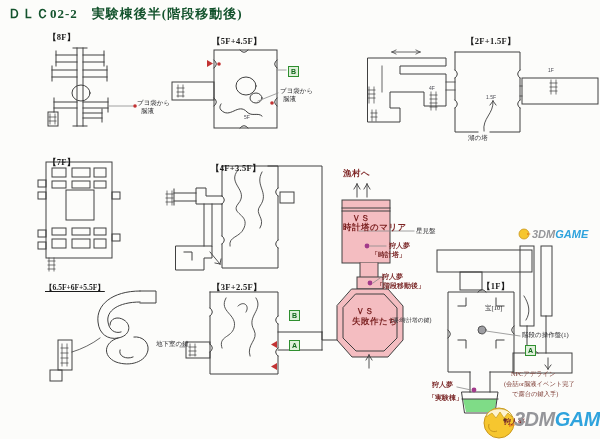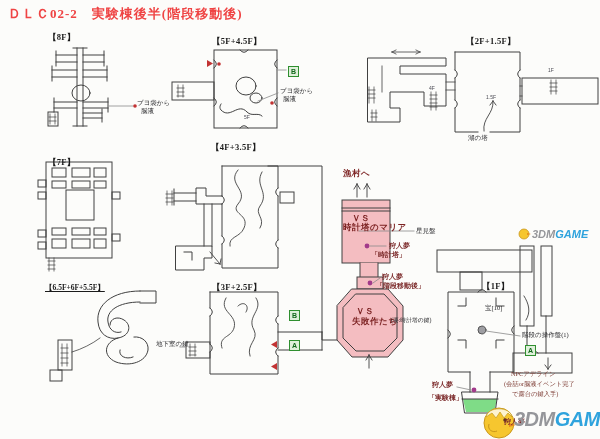--- a/index.html
+++ b/index.html
@@ -1,20 +1,20 @@
 <!DOCTYPE html>
 <html><head>
 <meta charset="utf-8">
 <style>
   html,body{margin:0;padding:0;background:#e8e8e8;}
   #canvas{position:relative;width:600px;height:439px;background:#fcfcfa;overflow:hidden;
           font-family:"Liberation Serif","DejaVu Serif",serif;}
   #lineart{position:absolute;left:0;top:0;z-index:1;}
   .txt{position:absolute;z-index:3;white-space:nowrap;}
-  .t-title{font:bold 13px "Liberation Serif","DejaVu Serif",serif;color:#ef4444;letter-spacing:1px;}
+  .t-title{font:bold 13px "Liberation Serif","DejaVu Serif",serif;color:#14532d;letter-spacing:1px;}
   .lbl{font:bold 8.5px "Liberation Serif","DejaVu Serif",serif;color:#1b1b1b;letter-spacing:0.3px;}
   .lbl-sm{font:bold 7.5px "Liberation Serif","DejaVu Serif",serif;color:#1b1b1b;text-decoration:underline;}
   .tiny{font:6.5px/1.15 "Liberation Serif","DejaVu Serif",serif;color:#27272a;}
   .tick{font:5px "Liberation Sans","DejaVu Sans",sans-serif;color:#4c4c55;}
   .route{font:bold 7px/1.2 "Liberation Serif","DejaVu Serif",serif;color:#7c2b2b;}
   .route-lg{font:bold 8.5px/1.2 "Liberation Serif","DejaVu Serif",serif;color:#7c2222;letter-spacing:0.5px;}
   .npc{font:6.3px/1.25 "Liberation Serif","DejaVu Serif",serif;color:#7c3a32;}
   .marker{position:absolute;z-index:4;width:9px;height:9px;border:1px solid #2f8f2f;background:#dff0da;
           color:#13691c;font:bold 7px/9px "Liberation Sans","DejaVu Sans",sans-serif;text-align:center;}
   .wm{position:absolute;z-index:5;font-family:"Liberation Sans","DejaVu Sans",sans-serif;font-weight:bold;font-style:italic;}
@@ -198,21 +198,21 @@
       <path d="M527,233 L531,234 L527,235 Z" fill="#e8881e"></path>
     </g>
   </svg>
 
   <div class="txt t-title" style="left:8px;top:5px">ＤＬＣ02-2　実験棟後半(階段移動後)</div>
 
   <div class="txt lbl" style="left:48px;top:32px">【8F】</div>
   <div class="txt lbl" style="left:212px;top:36px">【5F+4.5F】</div>
   <div class="txt lbl" style="left:466px;top:36px">【2F+1.5F】</div>
   <div class="txt lbl" style="left:48px;top:157px">【7F】</div>
-  <div class="txt lbl" style="left:211px;top:142px">【4F+3.5F】</div>
+  <div class="txt lbl" style="left:211px;top:163px">【4F+3.5F】</div>
   <div class="txt lbl-sm" style="left:45px;top:283px">【6.5F+6F+5.5F】</div>
   <div class="txt lbl" style="left:212px;top:282px">【3F+2.5F】</div>
   <div class="txt lbl" style="left:482px;top:281px">【1F】</div>
 
   <div class="txt tiny" style="left:137px;top:99px">ブヨ袋から</div>
   <div class="txt tiny" style="left:141px;top:107px">脳液</div>
   <div class="txt tiny" style="left:280px;top:87px">ブヨ袋から</div>
   <div class="txt tiny" style="left:283px;top:95px">脳液</div>
   <div class="txt tick" style="left:244px;top:114px">5F</div>
 

